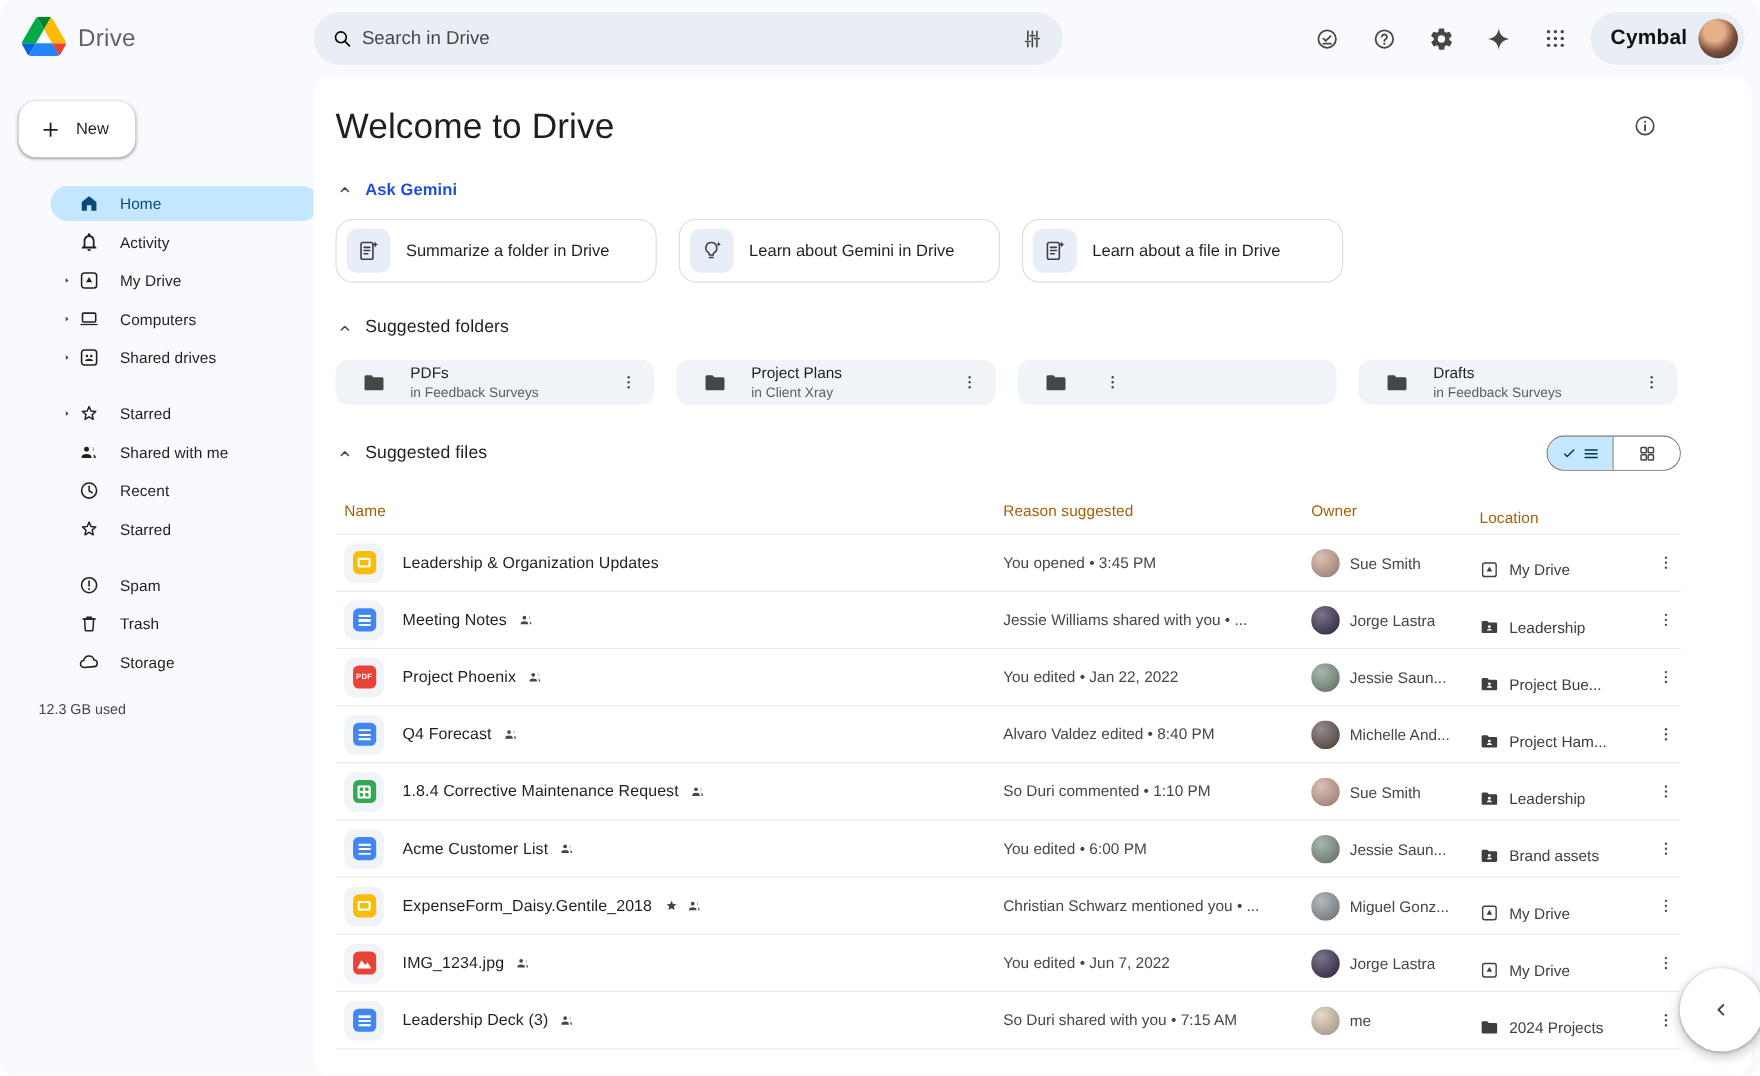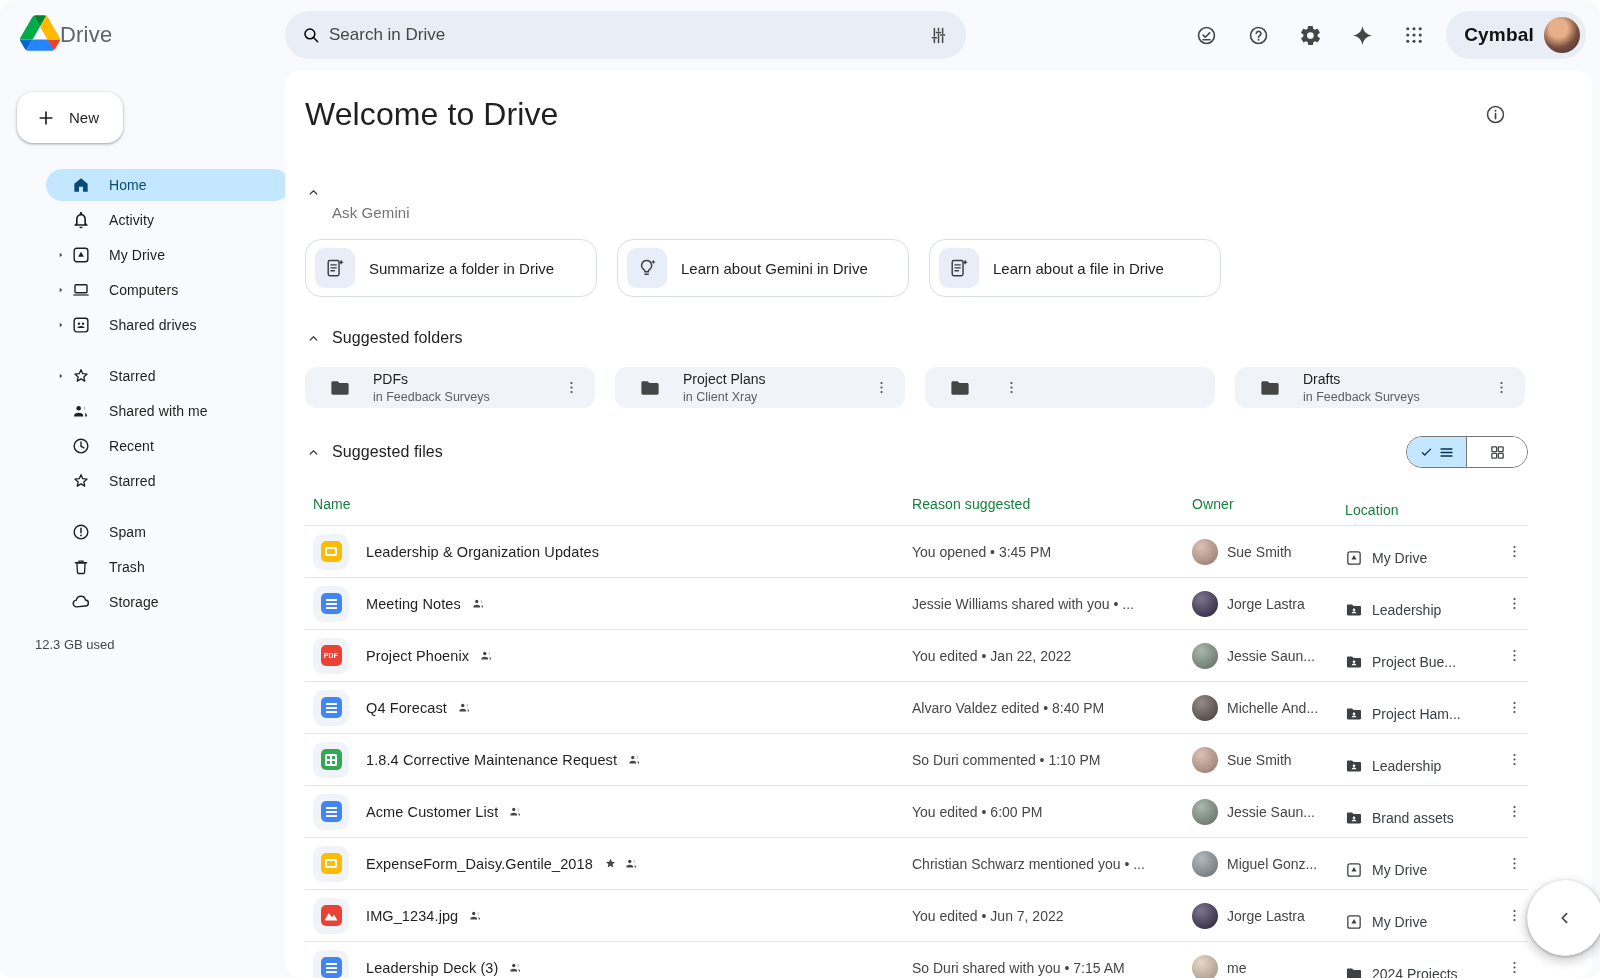--- a/index.html
+++ b/index.html
@@ -2,21 +2,21 @@
 <html><head>
 <meta charset="utf-8">
 <style>
   * { margin:0; padding:0; box-sizing:border-box; }
   html,body { background:#fff; }
   body { font-family:"Liberation Sans", "DejaVu Sans", sans-serif; }
   .app { position:relative; width:1600px; height:978px; background:#f8fafd; overflow:hidden; border-radius:14px; }
 
   
   .topbar { display:flex; align-items:center; height:70px; padding:0 14px 0 20px; }
-  .brand { display:flex; align-items:center; width:265px; }
+  .brand { display:flex; align-items:center; gap:11px; width:265px; }
   .brand-name { font-size:22px; color:#5f6368; letter-spacing:.2px; }
   .searchbar { display:flex; align-items:center; width:681px; height:48px; background:#e9eef6; border-radius:24px; padding:0 8px 0 16px; }
   .searchbar input { flex:1; border:none; outline:none; background:transparent; font-size:17px; color:#be185d; font-family:inherit; padding:0 8px; }
   .searchbar input::placeholder { color:#444746; opacity:1; }
   .round-btn { width:44px; height:44px; border:none; background:transparent; border-radius:50%; display:grid; place-items:center; color:#444746; cursor:pointer; }
   .searchbar .round-btn { width:40px; height:40px; }
   .topbar-spacer { flex:1; }
   .topbar-icons { display:flex; align-items:center; gap:8px; margin-right:10px; }
   .account-pill { display:flex; align-items:center; gap:10px; height:48px; background:#e9eef6; border-radius:24px; padding:0 6px 0 18px; }
   .org-name { font-size:19px; font-weight:700; color:#111; letter-spacing:.2px; }
@@ -38,21 +38,21 @@
   .nav-ic { width:20px; display:grid; place-items:center; margin:0 18px 0 2px; }
   .nav-label { font-size:14px; letter-spacing:.1px; }
   .storage-used { margin:8px 0 0 35px; font-size:13px; color:#444746; }
 
   
   .title-row { display:flex; align-items:center; justify-content:space-between; padding-top:22px; }
   .page-title { font-size:32px; font-weight:400; color:#1f1f1f; letter-spacing:.1px; }
   .section-head { display:flex; align-items:center; gap:10px; cursor:pointer; }
   .section-head .chev { color:#444746; display:grid; place-items:center; }
   .gemini-head { margin-top:28px; }
-  .gemini-head .sec-label { color:#737373; font-size:15px; font-weight:400;margin-top:40px; }
+  .gemini-head .sec-label { color:#1d4ed8; font-size:15px; font-weight:700; }
   .sec-label { font-size:16px; font-weight:500; color:#1f1f1f; letter-spacing:.1px; }
   .gemini-row { display:flex; gap:20px; margin-top:18px; }
   .gemini-btn { display:flex; align-items:center; gap:14px; width:292px; height:58px; background:#fff; border:1px solid #d8dce3; border-radius:16px; padding:0 14px 0 9px; font-family:inherit; font-size:15px; color:#1f1f1f; cursor:pointer; text-align:left; }
   .g-tile { width:40px; height:40px; flex:none; border-radius:10px; background:#e8eef8; display:grid; place-items:center; color:#3c4043; }
 
   .folders-head { margin-top:32px; }
   .folder-row { display:flex; gap:20px; margin-top:20px; }
   .folder-card { display:flex; align-items:center; width:290px; height:41px; background:#f0f4f9; border-radius:12px; padding:0 6px 0 24px; cursor:pointer; }
   .folder-card .f-ic { color:#444746; display:grid; place-items:center; margin-right:22px; }
   .folder-meta { flex:1; min-width:0; }
@@ -61,21 +61,21 @@
   .kebab-btn { width:36px; height:36px; flex:none; border:none; background:transparent; border-radius:50%; display:grid; place-items:center; color:#444746; cursor:pointer; }
 
   .files-head-row { display:flex; align-items:center; justify-content:space-between; margin-top:28px; }
   .view-toggle { display:flex; height:32px; border:1px solid #747775; border-radius:16px; overflow:hidden; }
   .vt-seg { display:flex; align-items:center; justify-content:center; gap:4px; width:60px; border:none; background:#fff; cursor:pointer; color:#444746; }
   .vt-seg.selected { background:#c2e7ff; color:#003355; border-right:1px solid #747775; }
 
   
   .file-table { margin-top:14px; }
   .t-head { display:flex; align-items:center; height:44px; border-bottom:1px solid #e3e6ea; }
-  .t-head span { font-size:14px; color:#15803d; letter-spacing:.1px; }
+  .t-head span { font-size:14px; color:#a16207; letter-spacing:.1px; }
   .col-name { flex:1; min-width:0; display:flex; align-items:center; padding-left:8px; gap:0; }
   .col-reason { width:280px; flex:none; }
   .col-owner { width:153px; flex:none; display:flex; align-items:center; }
   .col-loc { width:155px; flex:none; display:flex; align-items:center;margin-top:12px; }
   .col-menu { width:28px; flex:none; display:flex; justify-content:center; }
   .file-row { display:flex; align-items:center; height:52px; border-bottom:1px solid #e6e8eb; cursor:pointer; }
   .ftile { width:36px; height:36px; flex:none; border-radius:10px; background:#f0f4f9; display:grid; place-items:center; }
   .fname { font-size:14.5px; color:#1f1f1f; margin-left:17px; letter-spacing:.1px; white-space:nowrap; overflow:hidden; text-overflow:ellipsis; }
   .name-badges { display:flex; align-items:center; gap:6px; margin-left:10px; color:#444746; }
   .reason-text, .owner-name { font-size:14px; color:#444746; white-space:nowrap; overflow:hidden; text-overflow:ellipsis; }

